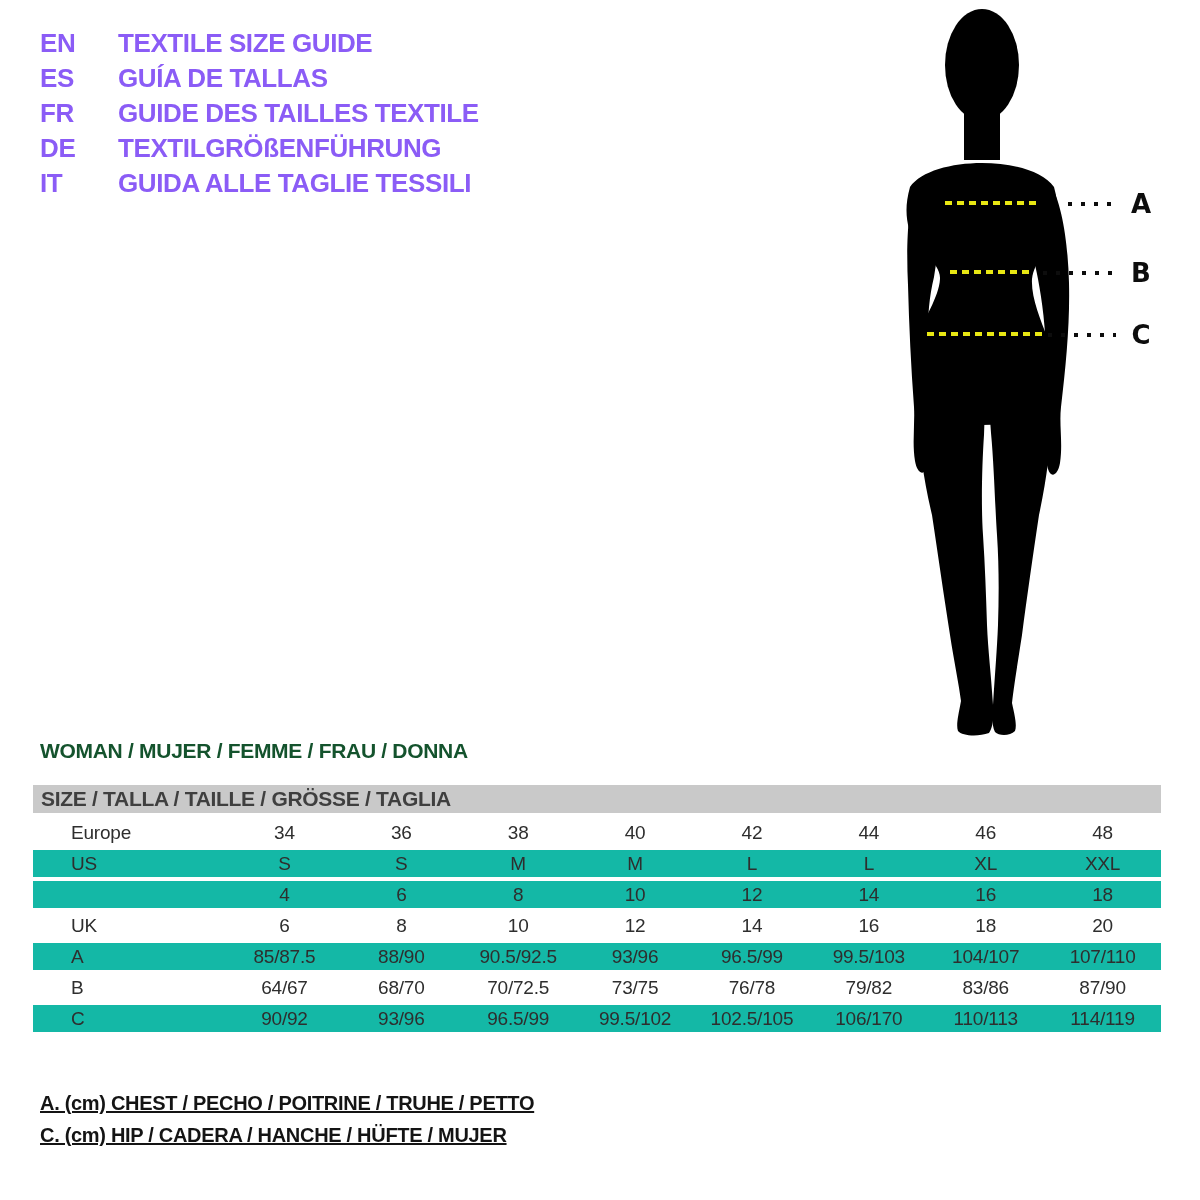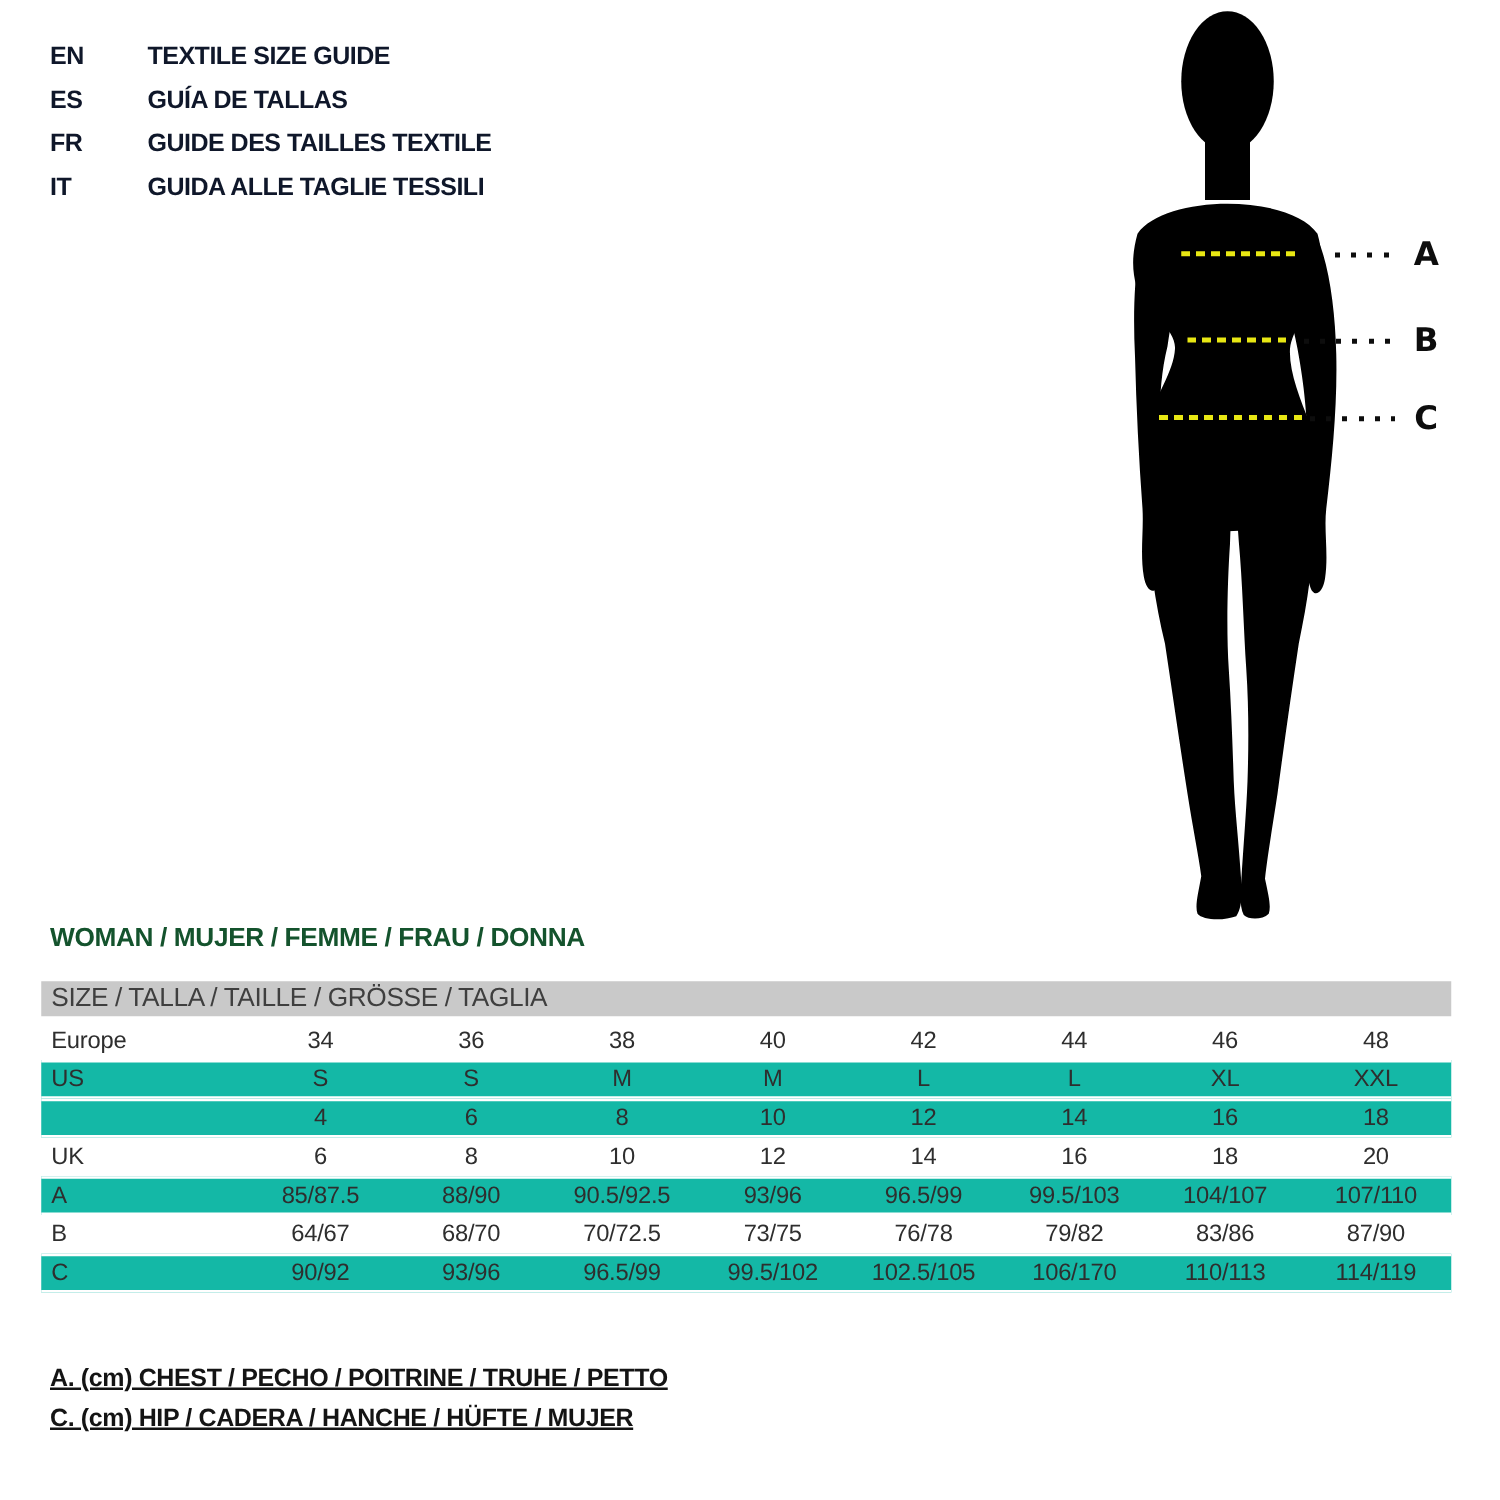--- a/index.html
+++ b/index.html
@@ -2,21 +2,21 @@
 <html><head>
 <meta charset="utf-8">
 <style>
   html,body{margin:0;padding:0;background:#fff;}
   #canvas{
     position:relative;width:1200px;height:1200px;background:#ffffff;overflow:hidden;
     font-family:"Liberation Sans",sans-serif;color:#161616;
   }
   
   .lang-list{position:absolute;left:40px;top:28px;}
-  .lang-row{display:flex;align-items:center;height:35px;font-size:20px;font-weight:bold;letter-spacing:-0.4px;color:#0f172a;}
+  .lang-row{display:flex;height:35px;font-size:26px;font-weight:bold;letter-spacing:-0.4px;color:#8b5cf6;}
   .lang-code{width:78px;flex:0 0 78px;}
   .lang-label{white-space:nowrap;}
   
   .figure{position:absolute;left:858px;top:5px;width:312px;height:735px;}
   .figure svg{position:absolute;left:0;top:0;}
   .marker{position:absolute;left:0;top:0;width:100%;height:100%;pointer-events:none;}
   .mline{position:absolute;height:4px;}
   .yellow{background:repeating-linear-gradient(90deg,#e8e713 0 7px,transparent 7px 12px);}
   .dots{background:repeating-linear-gradient(90deg,#0d0d0d 0 4px,transparent 4px 13px);}
   .marker-label{position:absolute;width:34px;text-align:center;font-size:26px;font-weight:600;color:#0d0d0d;font-family:"DejaVu Sans",sans-serif;}
@@ -26,25 +26,25 @@
   .marker-b .yellow{left:92px; top:265px;width:84px;}
   .marker-b .dots  {left:185px;top:266px;width:73px;}
   .marker-b .marker-label{left:266px;top:253px;}
   .marker-c .yellow{left:69px; top:327px;width:118px;}
   .marker-c .dots  {left:190px;top:328px;width:68px;}
   .marker-c .marker-label{left:266px;top:315px;}
   
   .section-title{position:absolute;left:40px;top:739px;font-size:21px;font-weight:bold;letter-spacing:-0.3px;color:#14532d;}
   
   .size-table{position:absolute;left:33px;top:785px;width:1128px;}
-  .thead{height:28px;line-height:28px;background:#c9c9c9;color:#3f3f3f;font-weight:normal;font-size:21px;
+  .thead{height:28px;line-height:28px;background:#c9c9c9;color:#3f3f3f;font-weight:bold;font-size:21px;
          padding-left:8px;letter-spacing:-0.3px;box-sizing:border-box;margin-bottom:4px;}
   .trow{display:flex;align-items:center;height:31px;font-size:19px;color:#2e2e2e;box-sizing:border-box;letter-spacing:-0.2px;}
   .trow.shaded{background:#14b8a6;border-top:2px solid #ffffff;border-bottom:2px solid #ffffff;}
-  .tlabel{flex:0 0 163px;width:163px;padding-left:8px;box-sizing:border-box;text-align:left;}
+  .tlabel{flex:0 0 163px;width:163px;padding-left:8px;box-sizing:border-box;text-align:left;margin-left:30px;}
   .tcell{flex:1 1 0;text-align:center;}
   
   .legend{position:absolute;left:40px;top:1089px;}
   .legend-row{height:32px;line-height:28px;font-size:20px;font-weight:bold;letter-spacing:-0.3px;color:#141414;white-space:nowrap;text-decoration:underline;}
 </style>
 </head>
 <body>
 
 <div id="canvas">
 
@@ -53,20 +53,24 @@
         <div class="lang-code">EN</div>
         <div class="lang-label">TEXTILE SIZE GUIDE</div>
       </div>
       <div class="lang-row">
         <div class="lang-code">ES</div>
         <div class="lang-label">GUÍA DE TALLAS</div>
       </div>
       <div class="lang-row">
         <div class="lang-code">FR</div>
         <div class="lang-label">GUIDE DES TAILLES TEXTILE</div>
+      </div>
+      <div class="lang-row">
+        <div class="lang-code">DE</div>
+        <div class="lang-label">TEXTILGRÖßENFÜHRUNG</div>
       </div>
       <div class="lang-row">
         <div class="lang-code">IT</div>
         <div class="lang-label">GUIDA ALLE TAGLIE TESSILI</div>
       </div>
     </div>
 
   <div class="figure">
     <svg width="232" height="732" viewBox="0 0 232 732" aria-hidden="true">
       <g fill="#000000">

